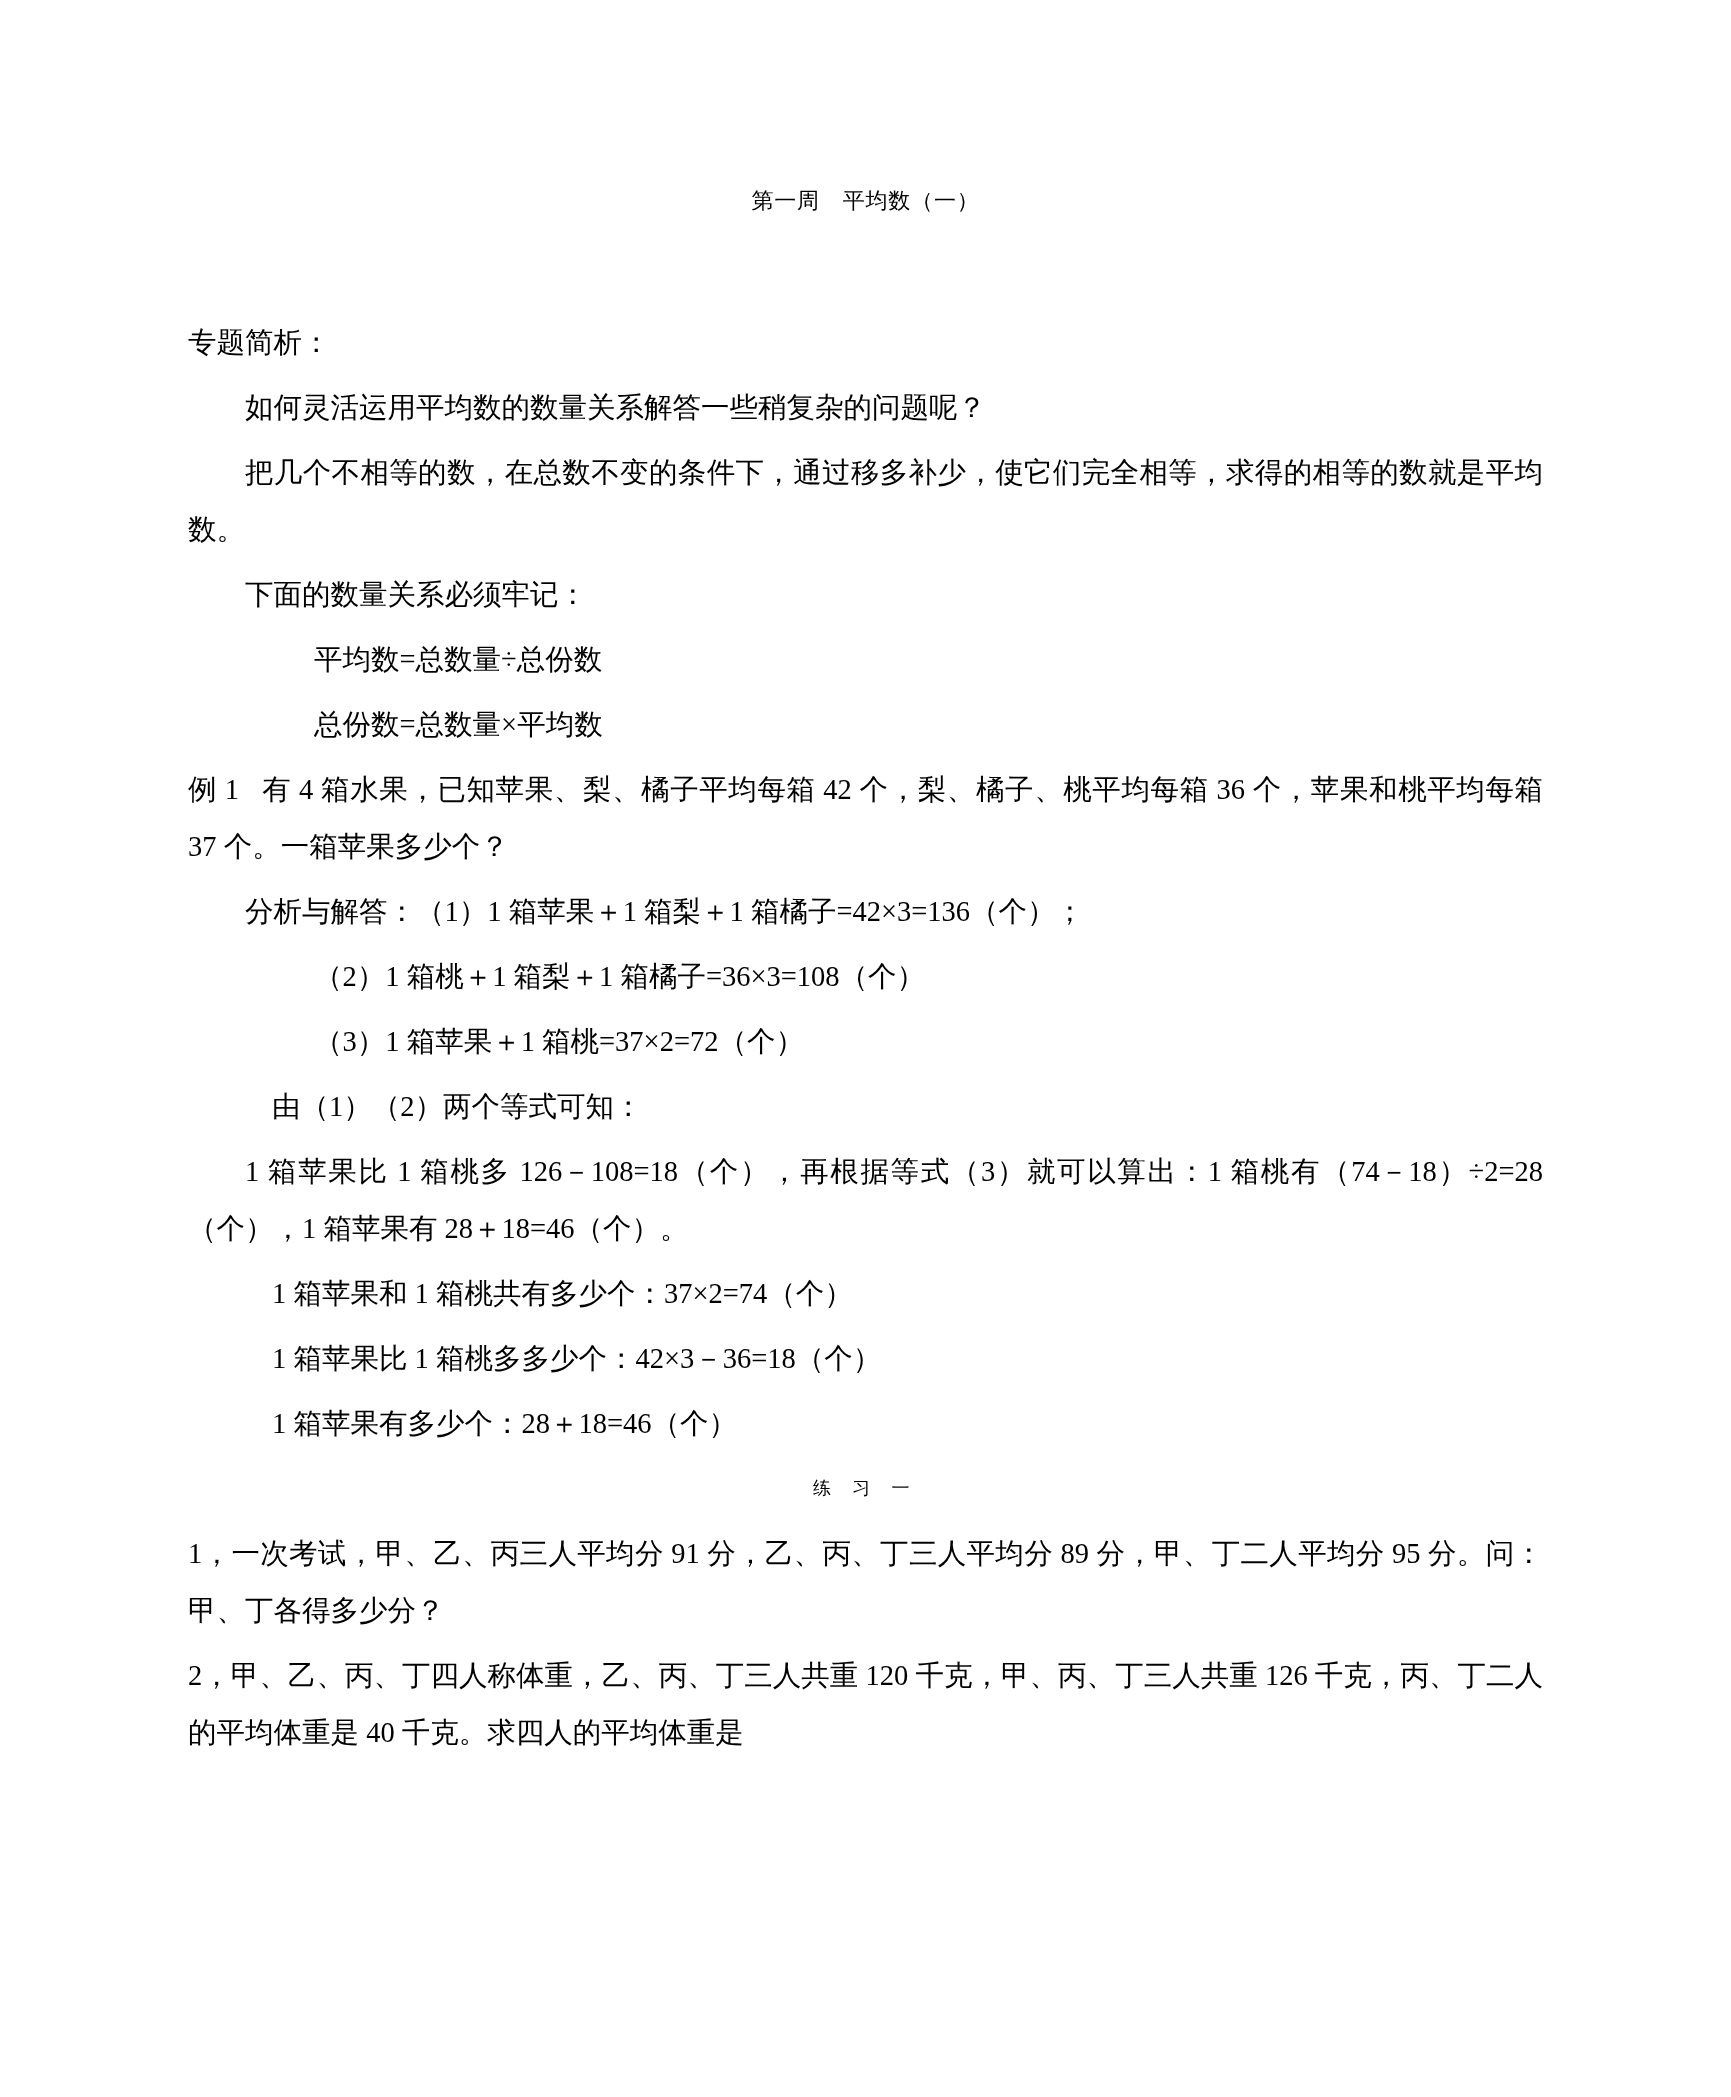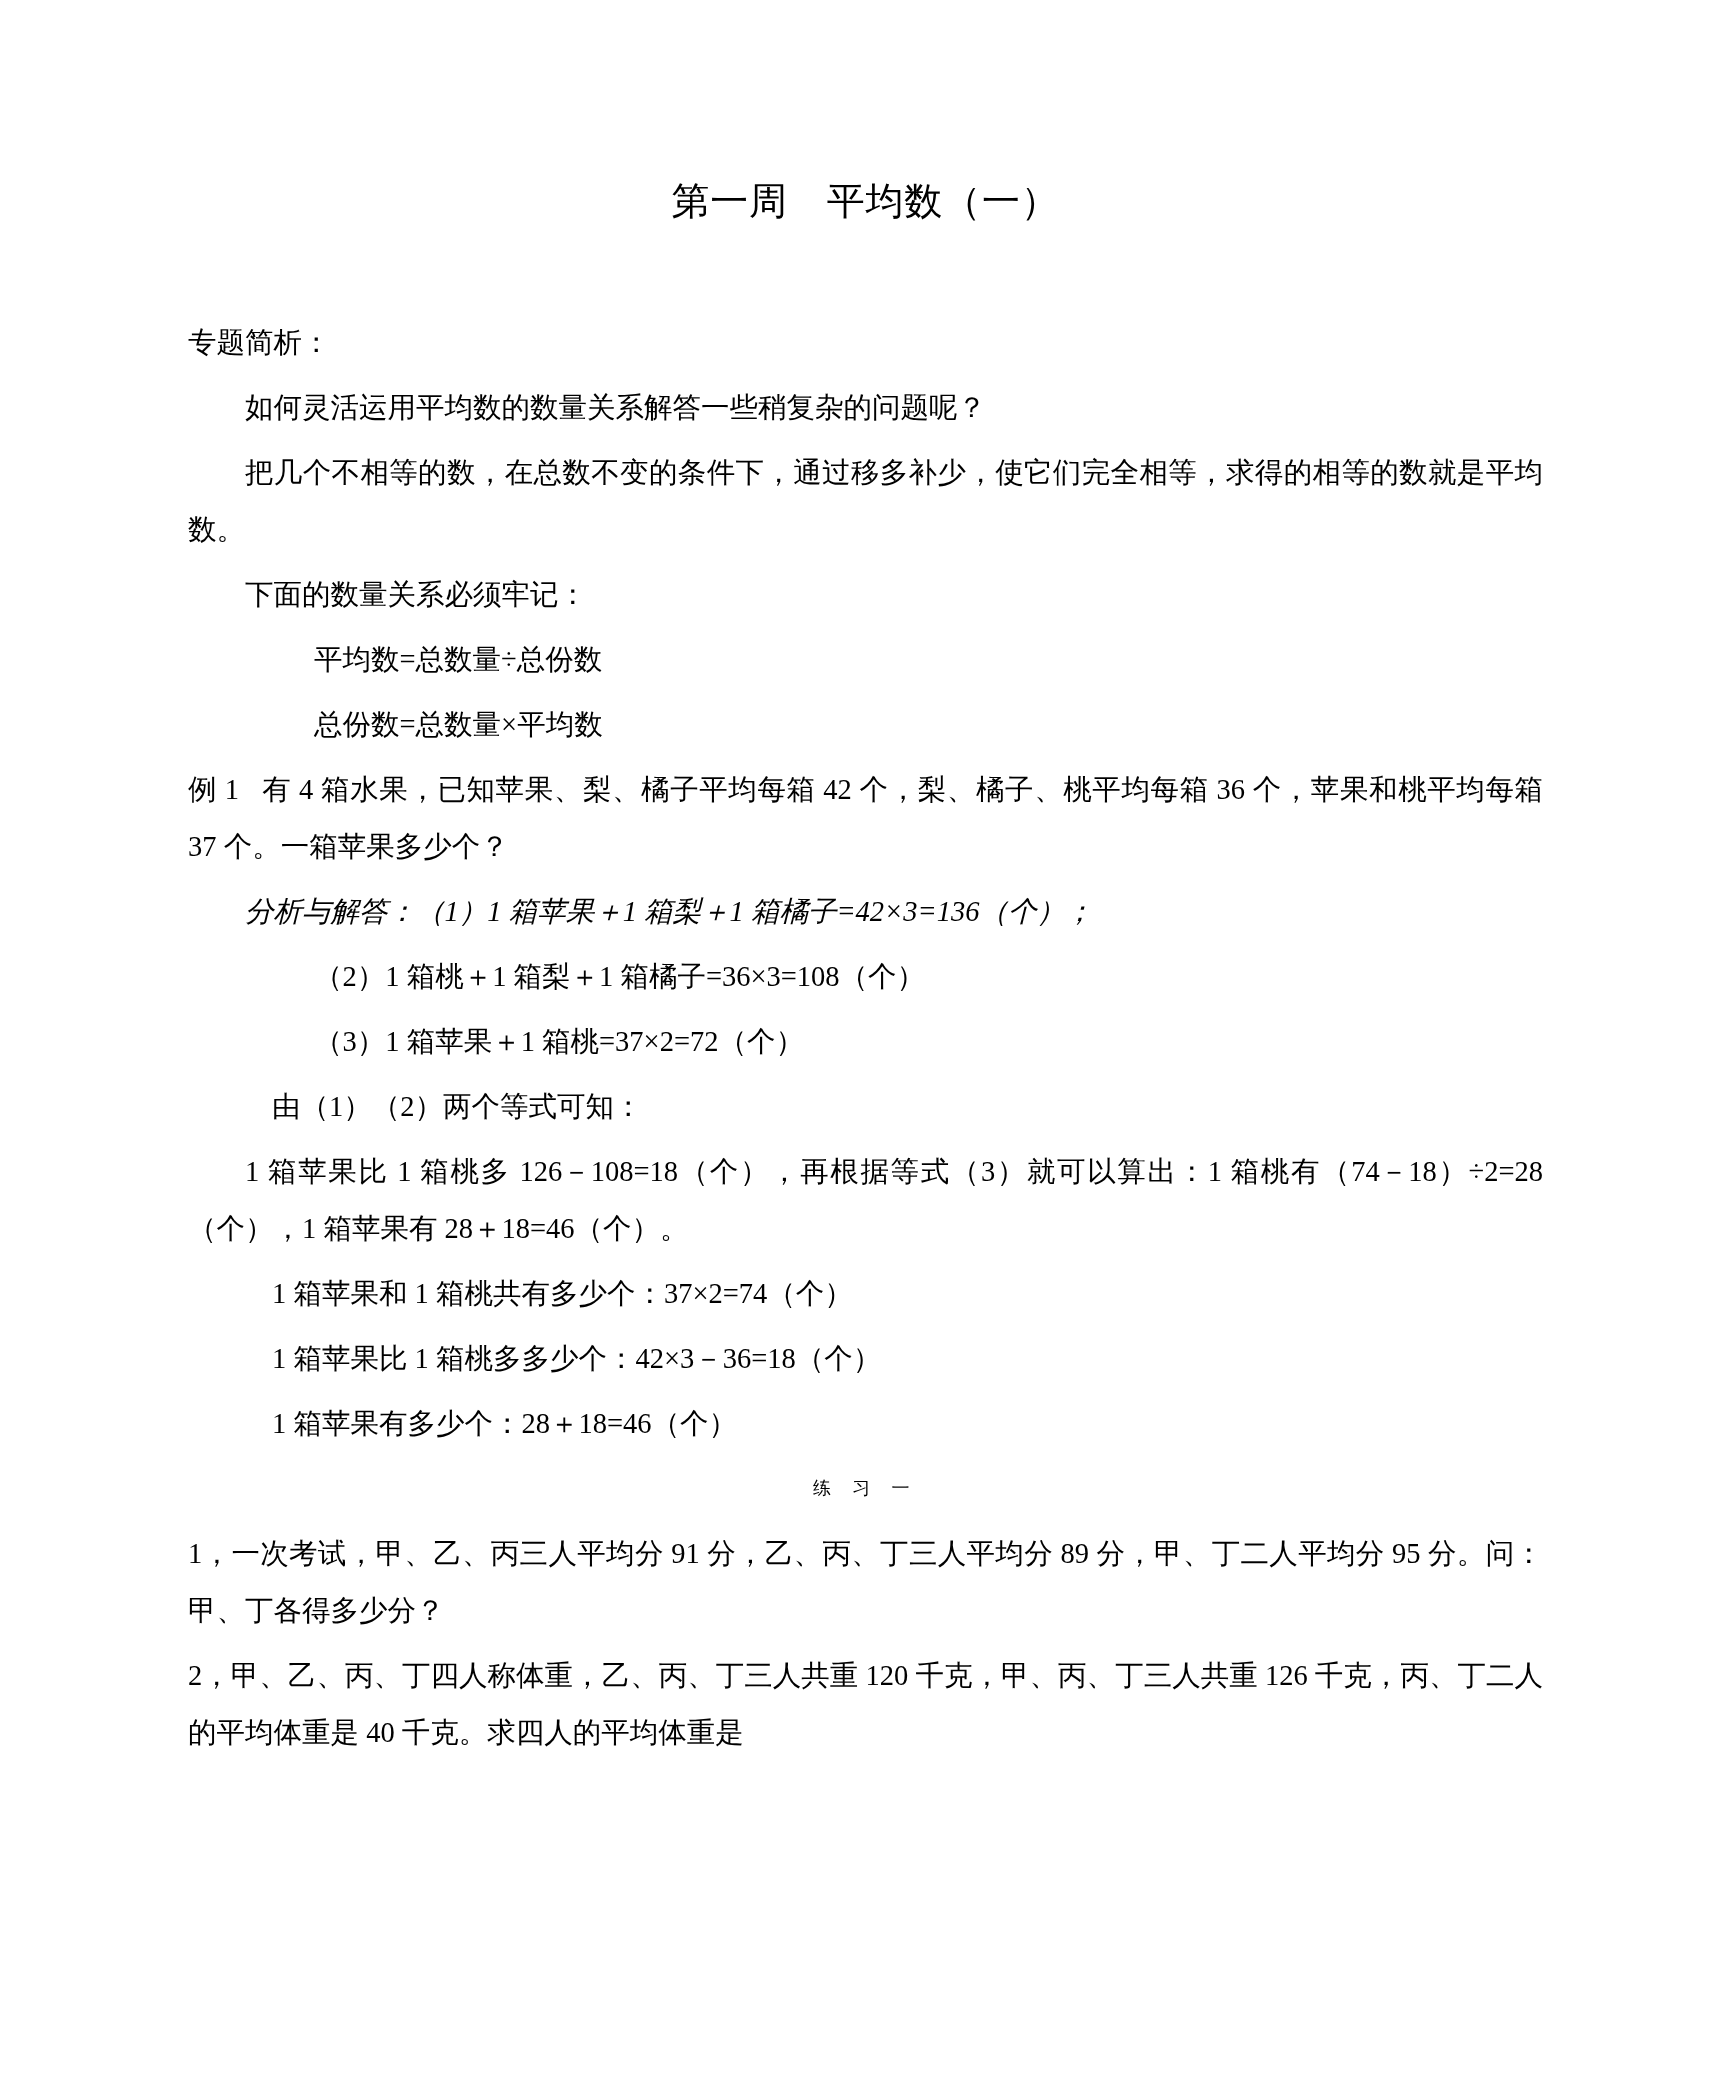--- a/index.html
+++ b/index.html
@@ -21,38 +21,38 @@
     background: #ffffff;
     box-sizing: border-box;
     padding: 180px 180px 0 180px;
   }
   .doc {
     font-size: 28.5px;
     line-height: 57px;
   }
   .title {
     text-align: center;
-    font-size: 38px;
+    font-size: 22px;
     line-height: 42px;
     margin: 0 0 0 0;
     letter-spacing: 0.8px;
   }
   .spacer-1 { height: 84px; }
   p {
     margin: 8px;
     padding: 0;
     font-size: 28.5px;
     line-height: 57px;
     text-align: justify;
     text-justify: inter-ideograph;
   }
   .indent-1 { text-indent: 57px; }
   .indent-2 { padding-left: 84px; }
   .indent-3 { padding-left: 126px; }
-  .indent-4 { padding-left: 57px; font-style: italic; }
+  .indent-4 { padding-left: 57px; }
   .ex-head {
     text-align: justify;
     text-justify: inter-ideograph;
   }
   .practice {
     text-align: center;
     font-size: 18px;
     line-height: 57px;
     letter-spacing: 8.4px;
   }

